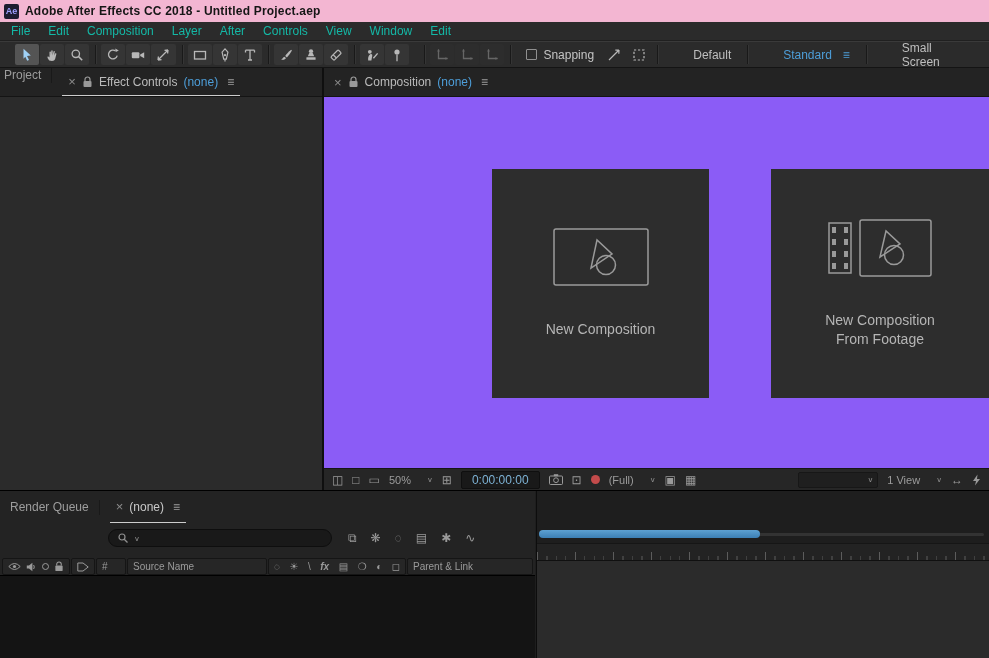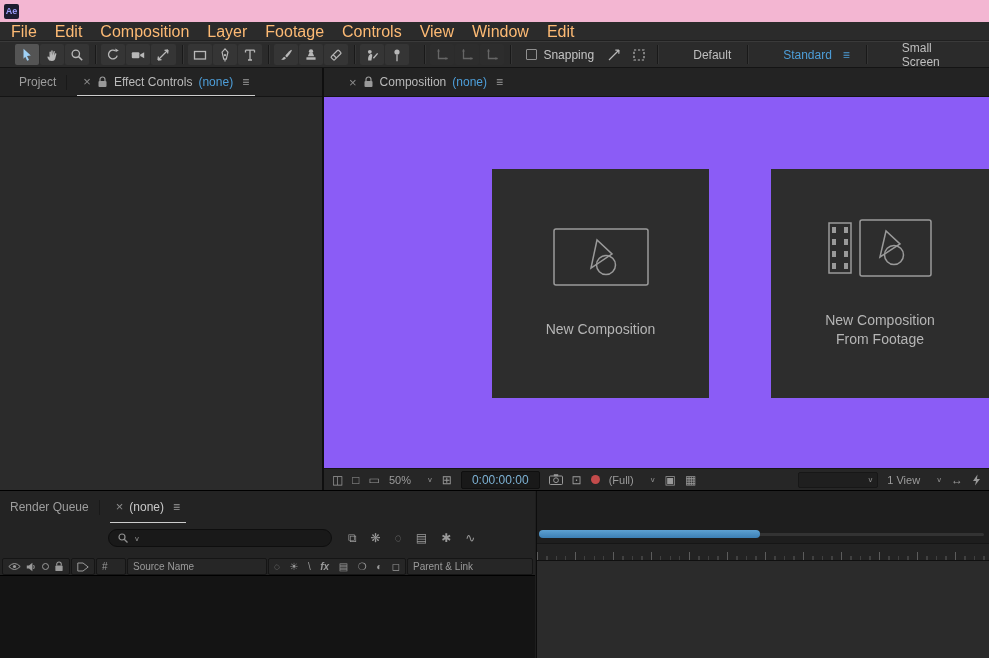--- a/index.html
+++ b/index.html
@@ -10,42 +10,42 @@
   
   .titlebar { position:absolute; top:0; left:0; right:0; height:22px; background:#f3b6d2;
               display:flex; align-items:center; gap:6px; padding:0 4px; }
   .appicon { width:15px; height:15px; border-radius:2px; background:#1d1d30; color:#9fa0ff;
              font-size:9px; font-weight:700; display:flex; align-items:center; justify-content:center; }
   .title  { font-size:12px; font-weight:700; color:#161616; letter-spacing:.2px; }
 
   
   .menubar { position:absolute; top:22px; left:0; right:0; height:19px; background:#2b2b2b;
              display:flex; align-items:center; padding-left:2px; border-bottom:1px solid #202020; }
-  .menu-item { font-size:16px; color:#fdba74; padding:0 9px; line-height:19px; cursor:default; }
+  .menu-item { font-size:12px; color:#14b8a6; padding:0 9px; line-height:19px; cursor:default; }
 
   
   .toolbar { position:absolute; top:41px; left:0; right:0; height:27px; background:#2b2b2b;
              border-top:1px solid #3a3a3a; border-bottom:1px solid #141414;
              display:flex; align-items:center; padding:0 15px; }
   .tool { width:25px; height:21px; margin-right:1px; border-radius:2px; background:#353535;
           display:flex; align-items:center; justify-content:center; }
   .tool.sel { background:#545454; }
   .tool.axis { opacity:.42; background:#303030; }
   .tbsep { width:1px; height:19px; background:#191919; margin:0 5px; box-shadow:1px 0 0 rgba(255,255,255,.05); }
   .snap { display:flex; align-items:center; gap:6px; margin:0 8px 0 10px; }
   .checkbox { width:11px; height:11px; border:1px solid #909090; border-radius:1px; background:transparent; }
   .snap-label { font-size:12px; color:#c4c4c4; }
   .ws { margin-left:auto; display:flex; align-items:center; gap:11px; padding-right:12px; }
   .ws-item { font-size:12px; color:#bfbfbf;margin-left:19px; }
   .ws-item.active { color:#4d9ed9; }
   .ws-menu { color:#4d9ed9; font-size:12px; }
 
   
   .panel { position:absolute; background:#232323; }
-  .ptabs { height:28px; display:flex; align-items:center; padding:0 19px; font-size:12px; color:#9d9d9d; }
+  .ptabs { height:28px; display:flex; padding:0 4px; font-size:12px; color:#9d9d9d; }
   .tabgrp { display:flex; align-items:center; gap:6px; height:100%; padding:0 6px; }
   .tabgrp.active { border-bottom:1px solid #cdcdcd; }
   .tab-label { color:#bababa; }
   .tab-plain { color:#9d9d9d; }
   .tab-target { color:#4d9ed9; }
   .tab-target.white { color:#c8c8c8; }
   .close { color:#8c8c8c; font-size:13px; line-height:1; }
   .pmenu { color:#9d9d9d; margin-left:3px; }
   .tabsep { width:1px; height:15px; background:#191919; margin:0 10px; }
 
@@ -116,28 +116,29 @@
 
   svg { display:block; }
 </style>
 </head>
 <body>
 
 <div id="app">
 
   <div class="titlebar">
     <div class="appicon">Ae</div>
+    <div class="title">Adobe After Effects CC 2018 - Untitled Project.aep</div>
   </div>
 
   <div class="menubar">
     <span class="menu-item">File</span>
     <span class="menu-item">Edit</span>
     <span class="menu-item">Composition</span>
     <span class="menu-item">Layer</span>
-    <span class="menu-item">Footage</span>
+    <span class="menu-item">After</span>
     <span class="menu-item">Controls</span>
     <span class="menu-item">View</span>
     <span class="menu-item">Window</span>
     <span class="menu-item">Edit</span>
   </div>
 
   <div class="toolbar">
     <div class="tool sel">
       <span>
           <svg width="16" height="16" viewBox="0 0 16 16">

